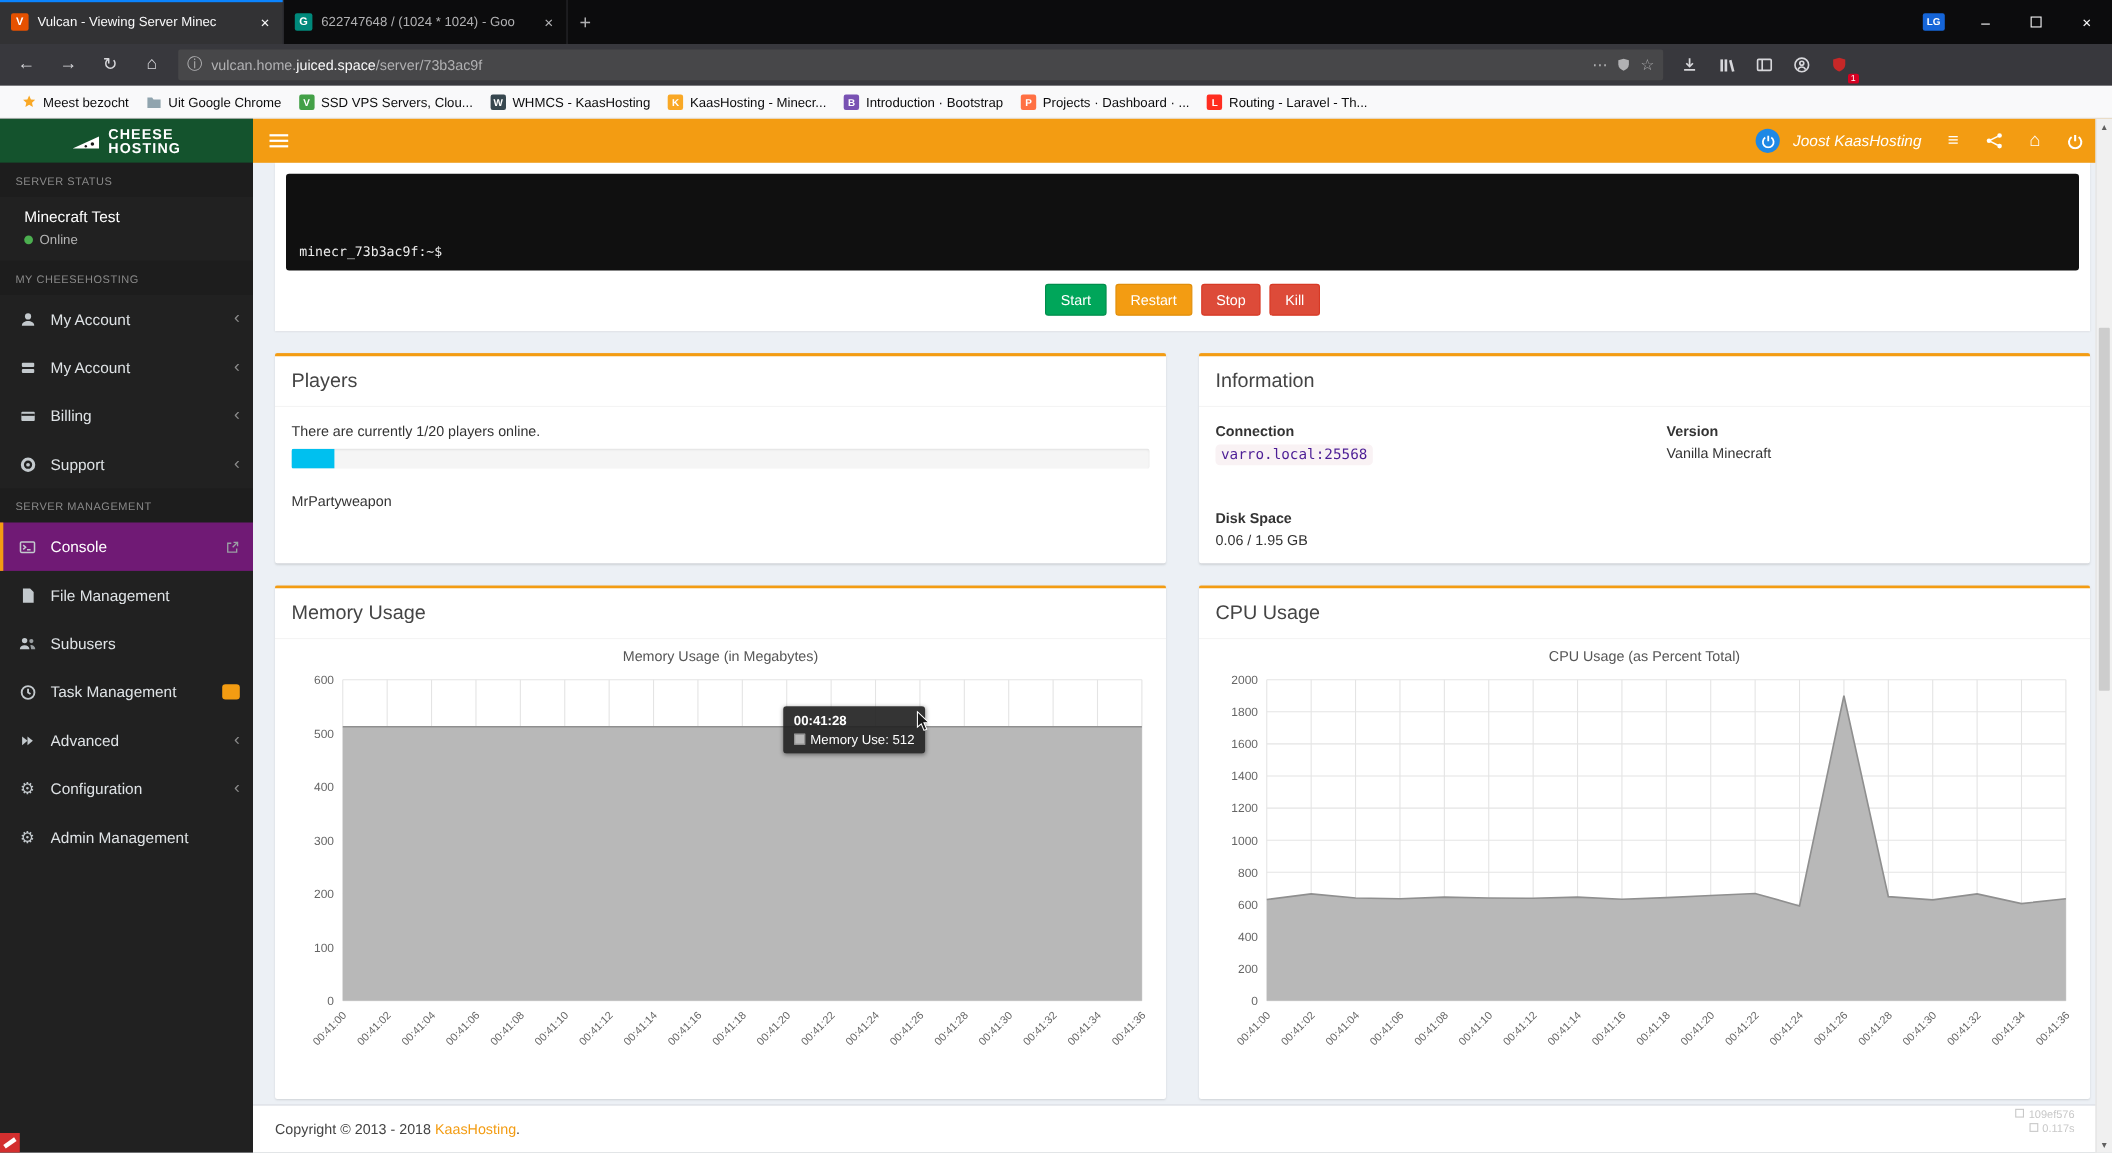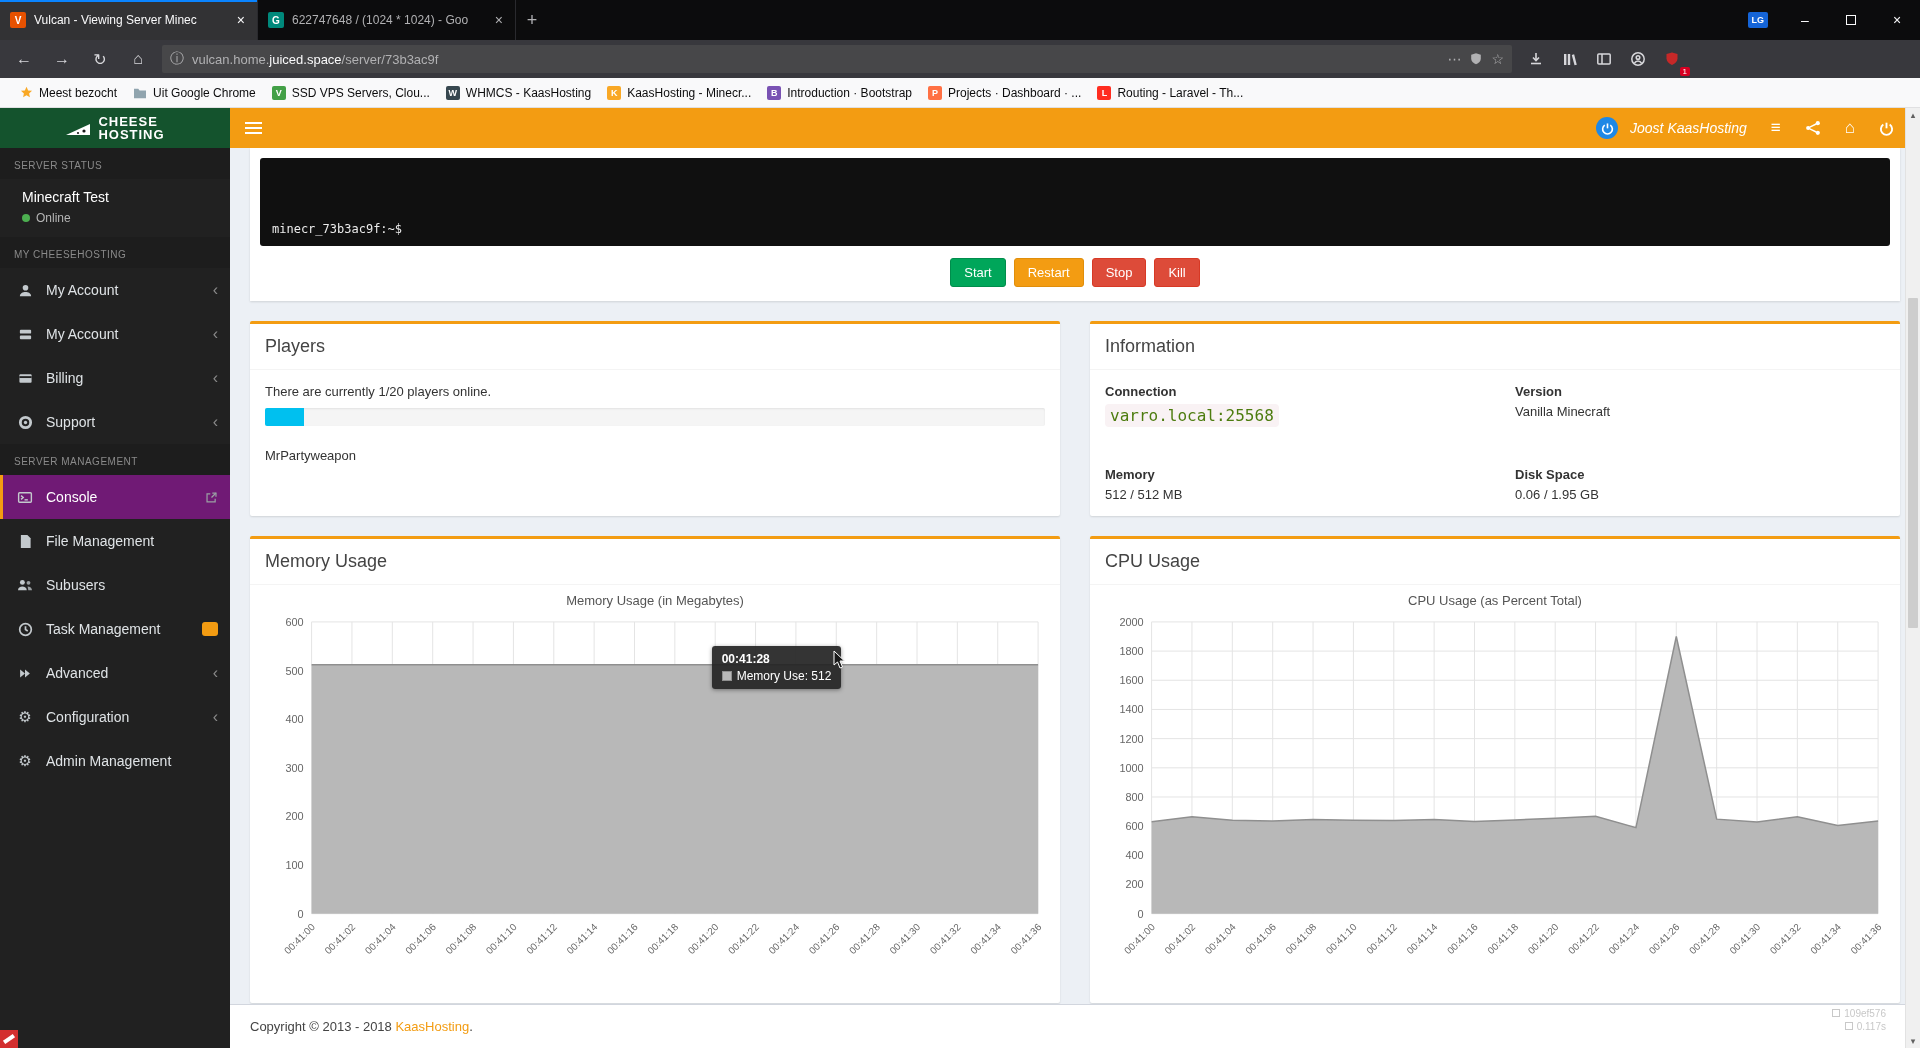--- a/index.html
+++ b/index.html
@@ -79,21 +79,21 @@
   .card { background:#fff; border-top:3px solid #f39c12; box-shadow:0 1px 2px rgba(0,0,0,.12); flex:1; min-width:0; border-radius:2px; }
   .card-header { padding:12px 15px; font-size:18px; color:#444; border-bottom:1px solid #f4f4f4; }
   .card-body { padding:14px 15px; font-size:13px; color:#333; }
 
   .progress { margin-top:9px; height:18px; background:#f5f5f5; border-radius:2px; box-shadow:inset 0 1px 2px rgba(0,0,0,.08); overflow:hidden; }
   .progress-fill { height:100%; background:#00c0ef; }
   .player-name { margin-top:22px; color:#333; }
 
   .info-grid { display:grid; grid-template-columns:1fr 1fr; row-gap:20px; column-gap:20px;gap:40px; }
   .info-label { font-weight:bold; margin-bottom:5px; color:#333; }
-  .code-chip { display:inline-block; font-family:"DejaVu Sans Mono", monospace; font-size:16px; color:#4d7c0f; background:#f9f2f4; border-radius:4px; padding:2px 5px; }
+  .code-chip { display:inline-block; font-family:"DejaVu Sans Mono", monospace; font-size:13px; color:#4c1d95; background:#f9f2f4; border-radius:4px; padding:2px 5px; }
 
   .chart-title { text-align:center; font-size:13px; color:#555; padding:8px 0 0; }
   .chart-wrap { position:relative; padding:2px 8px 6px; }
   .chart-svg { width:100%; display:block; }
   .grid { stroke:#e4e4e4; stroke-width:1; }
   .yt { font-size:11px; fill:#666; text-anchor:end; font-family:"Liberation Sans", sans-serif; }
   .xt { font-size:10px; fill:#666; text-anchor:end; font-family:"Liberation Sans", sans-serif; }
 
   .chart-tooltip { position:absolute; left:57%; top:38px; background:rgba(35,35,35,.92); color:#fff; font-size:12px; border-radius:3px; padding:6px 10px; white-space:nowrap; box-shadow:0 1px 4px rgba(0,0,0,.4); }
   .tt-time { font-weight:bold; margin-bottom:3px; }
@@ -434,24 +434,20 @@
             <div class="card-header">Information</div>
             <div class="card-body">
               <div class="info-grid">
                 <div>
                   <div class="info-label">Connection</div>
                   <span class="code-chip">varro.local:25568</span>
                 </div>
                 <div>
                   <div class="info-label">Version</div>
                   <div>Vanilla Minecraft</div>
-                </div>
-                <div>
-                  <div class="info-label">Memory</div>
-                  <div>512 / 512 MB</div>
                 </div>
                 <div>
                   <div class="info-label">Disk Space</div>
                   <div>0.06 / 1.95 GB</div>
                 </div>
               </div>
             </div>
           </section>
         </div>
 

